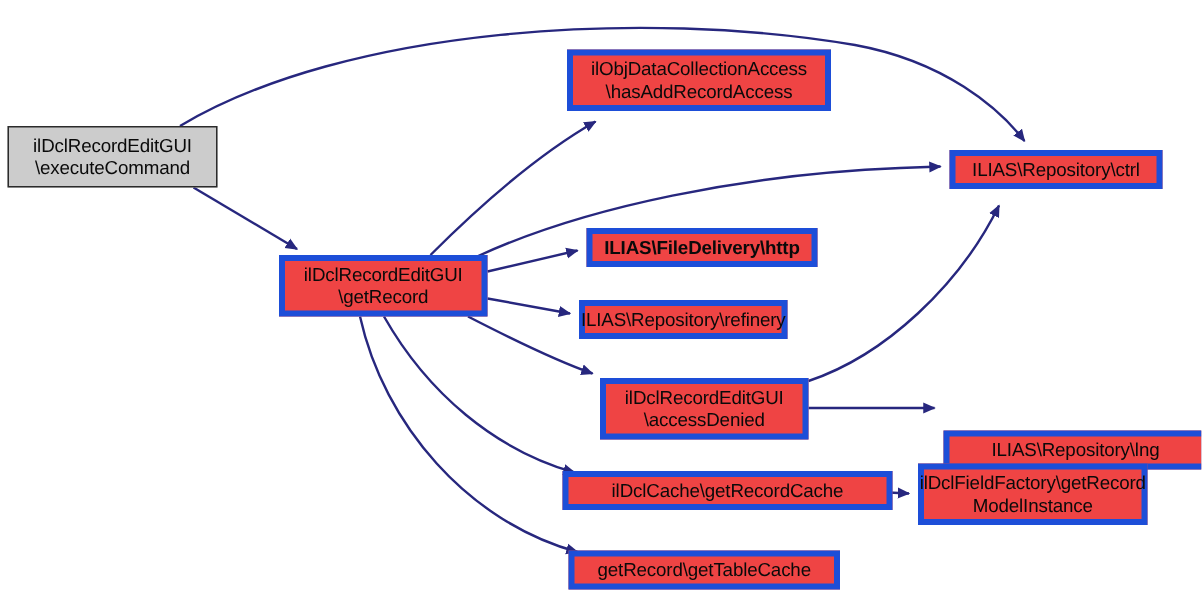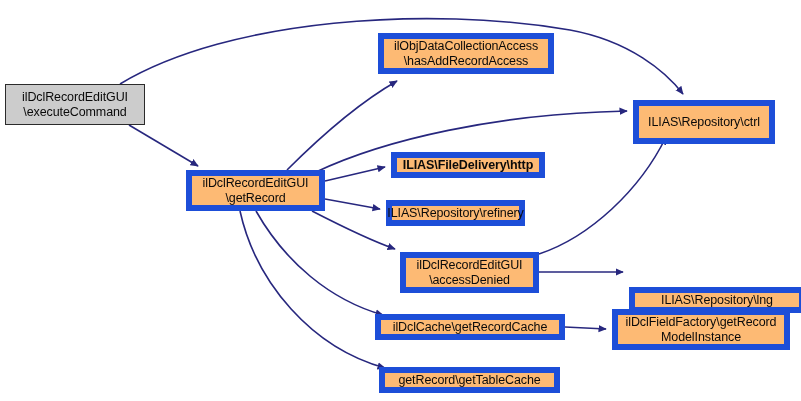--- a/index.html
+++ b/index.html
@@ -22,22 +22,22 @@
     width: 801px;
     height: 401px;
   }
   .node {
     position: absolute;
     box-sizing: border-box;
     display: flex;
     align-items: center;
     justify-content: center;
     text-align: center;
-    border: 6px solid #1d4ed8;
-    background: #fdba74;
+    border: 4px solid #1d4ed8;
+    background: #ef4444;
     color: #0a0a0a;
     font-size: 12.5px;
     line-height: 14.5px;
     letter-spacing: -0.1px;
     white-space: pre-line;
     z-index: 2;
   }
   .node.current {
     background: #cccccc;
     border: 1px solid #2b2b2b;
@@ -85,31 +85,31 @@
 
   <div class="node current" style="left:5px; top:84px; width:140px; height:41px;">ilDclRecordEditGUI
 \executeCommand</div>
 
   <div class="node" style="left:186px; top:170px; width:139px; height:41px;">ilDclRecordEditGUI
 \getRecord</div>
 
   <div class="node" style="left:378px; top:33px; width:176px; height:41px;">ilObjDataCollectionAccess
 \hasAddRecordAccess</div>
 
-  <div class="node" style="left:633px; top:100px; width:142px; height:44px;">ILIAS\Repository\ctrl</div>
+  <div class="node" style="left:633px; top:100px; width:142px; height:26px;">ILIAS\Repository\ctrl</div>
 
   <div class="node" style="left:391px; top:152px; width:154px; height:26px;font-weight:bold;">ILIAS\FileDelivery\http</div>
 
   <div class="node" style="left:386px; top:200px; width:139px; height:26px;">ILIAS\Repository\refinery</div>
 
   <div class="node" style="left:400px; top:252px; width:139px; height:41px;">ilDclRecordEditGUI
 \accessDenied</div>
 
   <div class="node" style="left:629px; top:259px; width:176px; height:26px;margin-top:28px;">ILIAS\Repository\lng</div>
 
-  <div class="node" style="left:375px; top:314px; width:190px; height:26px;text-align:center;">ilDclCache\getRecordCache</div>
+  <div class="node" style="left:375px; top:314px; width:220px; height:26px;text-align:center;">ilDclCache\getRecordCache</div>
 
-  <div class="node" style="left:612px; top:309px; width:178px; height:41px;">ilDclFieldFactory\getRecord
+  <div class="node" style="left:612px; top:309px; width:153px; height:41px;">ilDclFieldFactory\getRecord
 ModelInstance</div>
 
   <div class="node" style="left:379px; top:367px; width:181px; height:26px;">getRecord\getTableCache</div>
 
 </div>
 
 </body></html>

